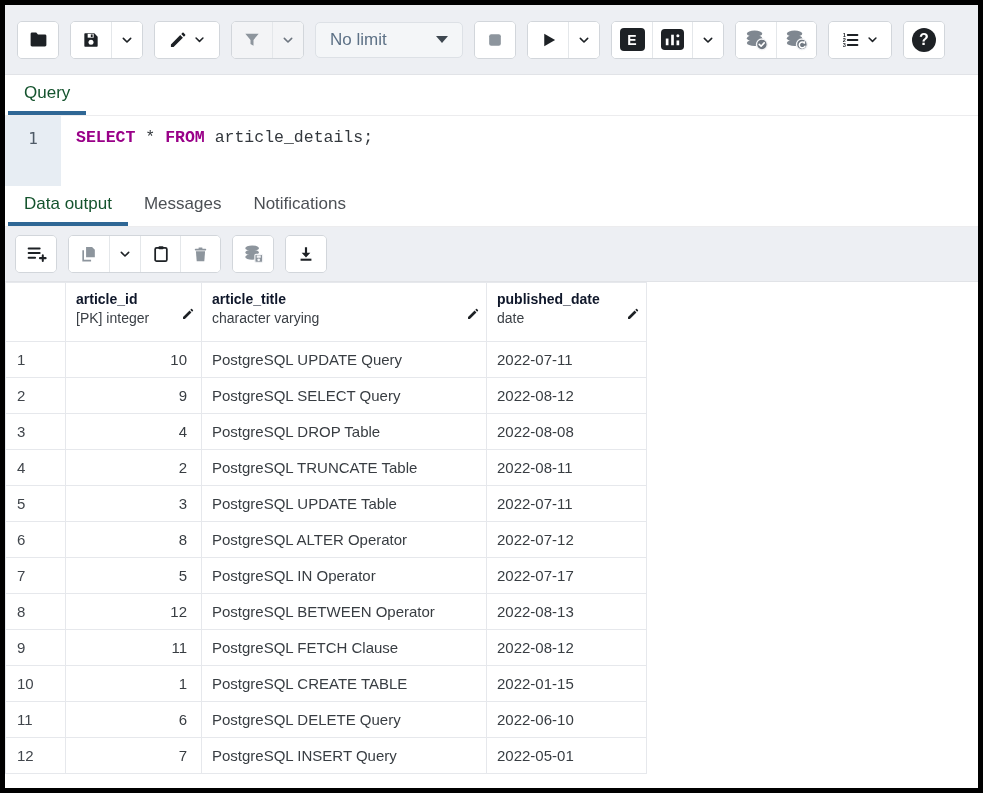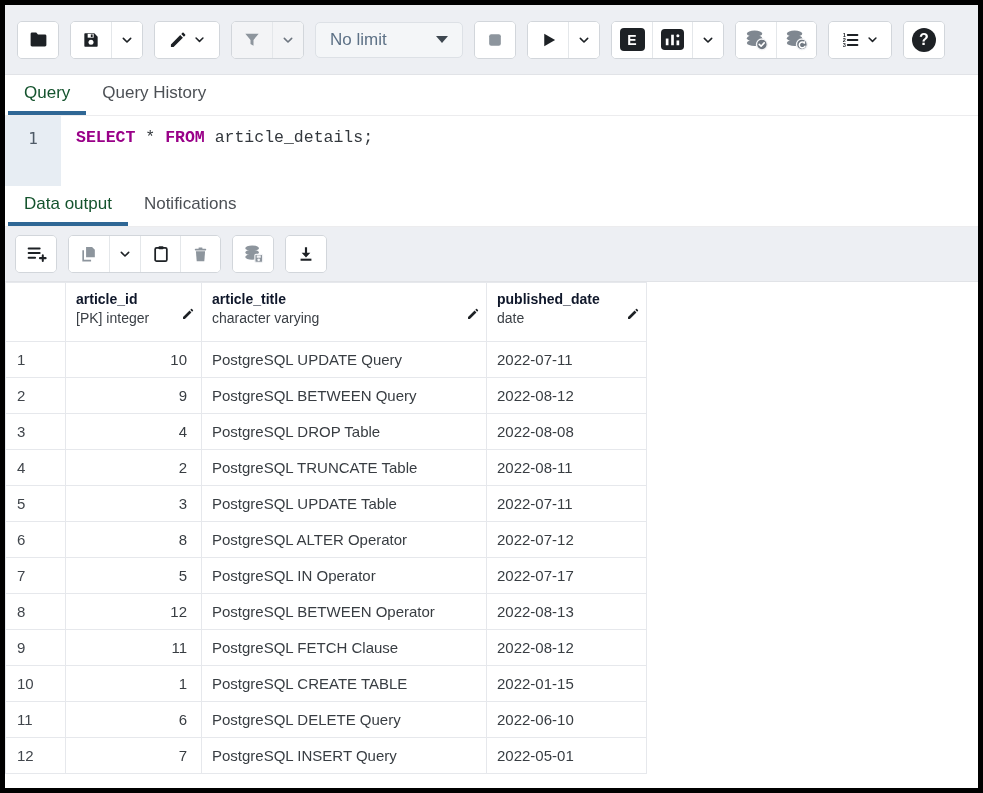--- a/index.html
+++ b/index.html
@@ -256,35 +256,35 @@
         <span class="helpcircle">?</span>
       </button>
     </div>
 
   </div>
 
   <div class="tabrow">
     <div class="tab active">
       <span>Query</span>
     </div>
-    <div class="tab">
-      <span>Query History</span>
-    </div>
   </div>
 
   <div class="editor">
     <div class="gutter">
       <span>1</span>
     </div>
     <div class="code"><span class="kw">SELECT</span><span> * </span><span class="kw">FROM</span><span> article_details;</span></div>
   </div>
 
   <div class="tabrow">
     <div class="tab active">
       <span>Data output</span>
+    </div>
+    <div class="tab">
+      <span>Messages</span>
     </div>
     <div class="tab">
       <span>Notifications</span>
     </div>
   </div>
 
   <div class="rtoolbar">
 
     <div class="btn-group">
       <button class="tbtn">
@@ -409,21 +409,21 @@
       <tbody>
           <tr>
             <td class="rownum">1</td>
             <td class="num">10</td>
             <td class="txt">PostgreSQL UPDATE Query</td>
             <td class="txt">2022-07-11</td>
           </tr>
           <tr>
             <td class="rownum">2</td>
             <td class="num">9</td>
-            <td class="txt">PostgreSQL BETWEEN Query</td>
+            <td class="txt">PostgreSQL SELECT Query</td>
             <td class="txt">2022-08-12</td>
           </tr>
           <tr>
             <td class="rownum">3</td>
             <td class="num">4</td>
             <td class="txt">PostgreSQL DROP Table</td>
             <td class="txt">2022-08-08</td>
           </tr>
           <tr>
             <td class="rownum">4</td>

